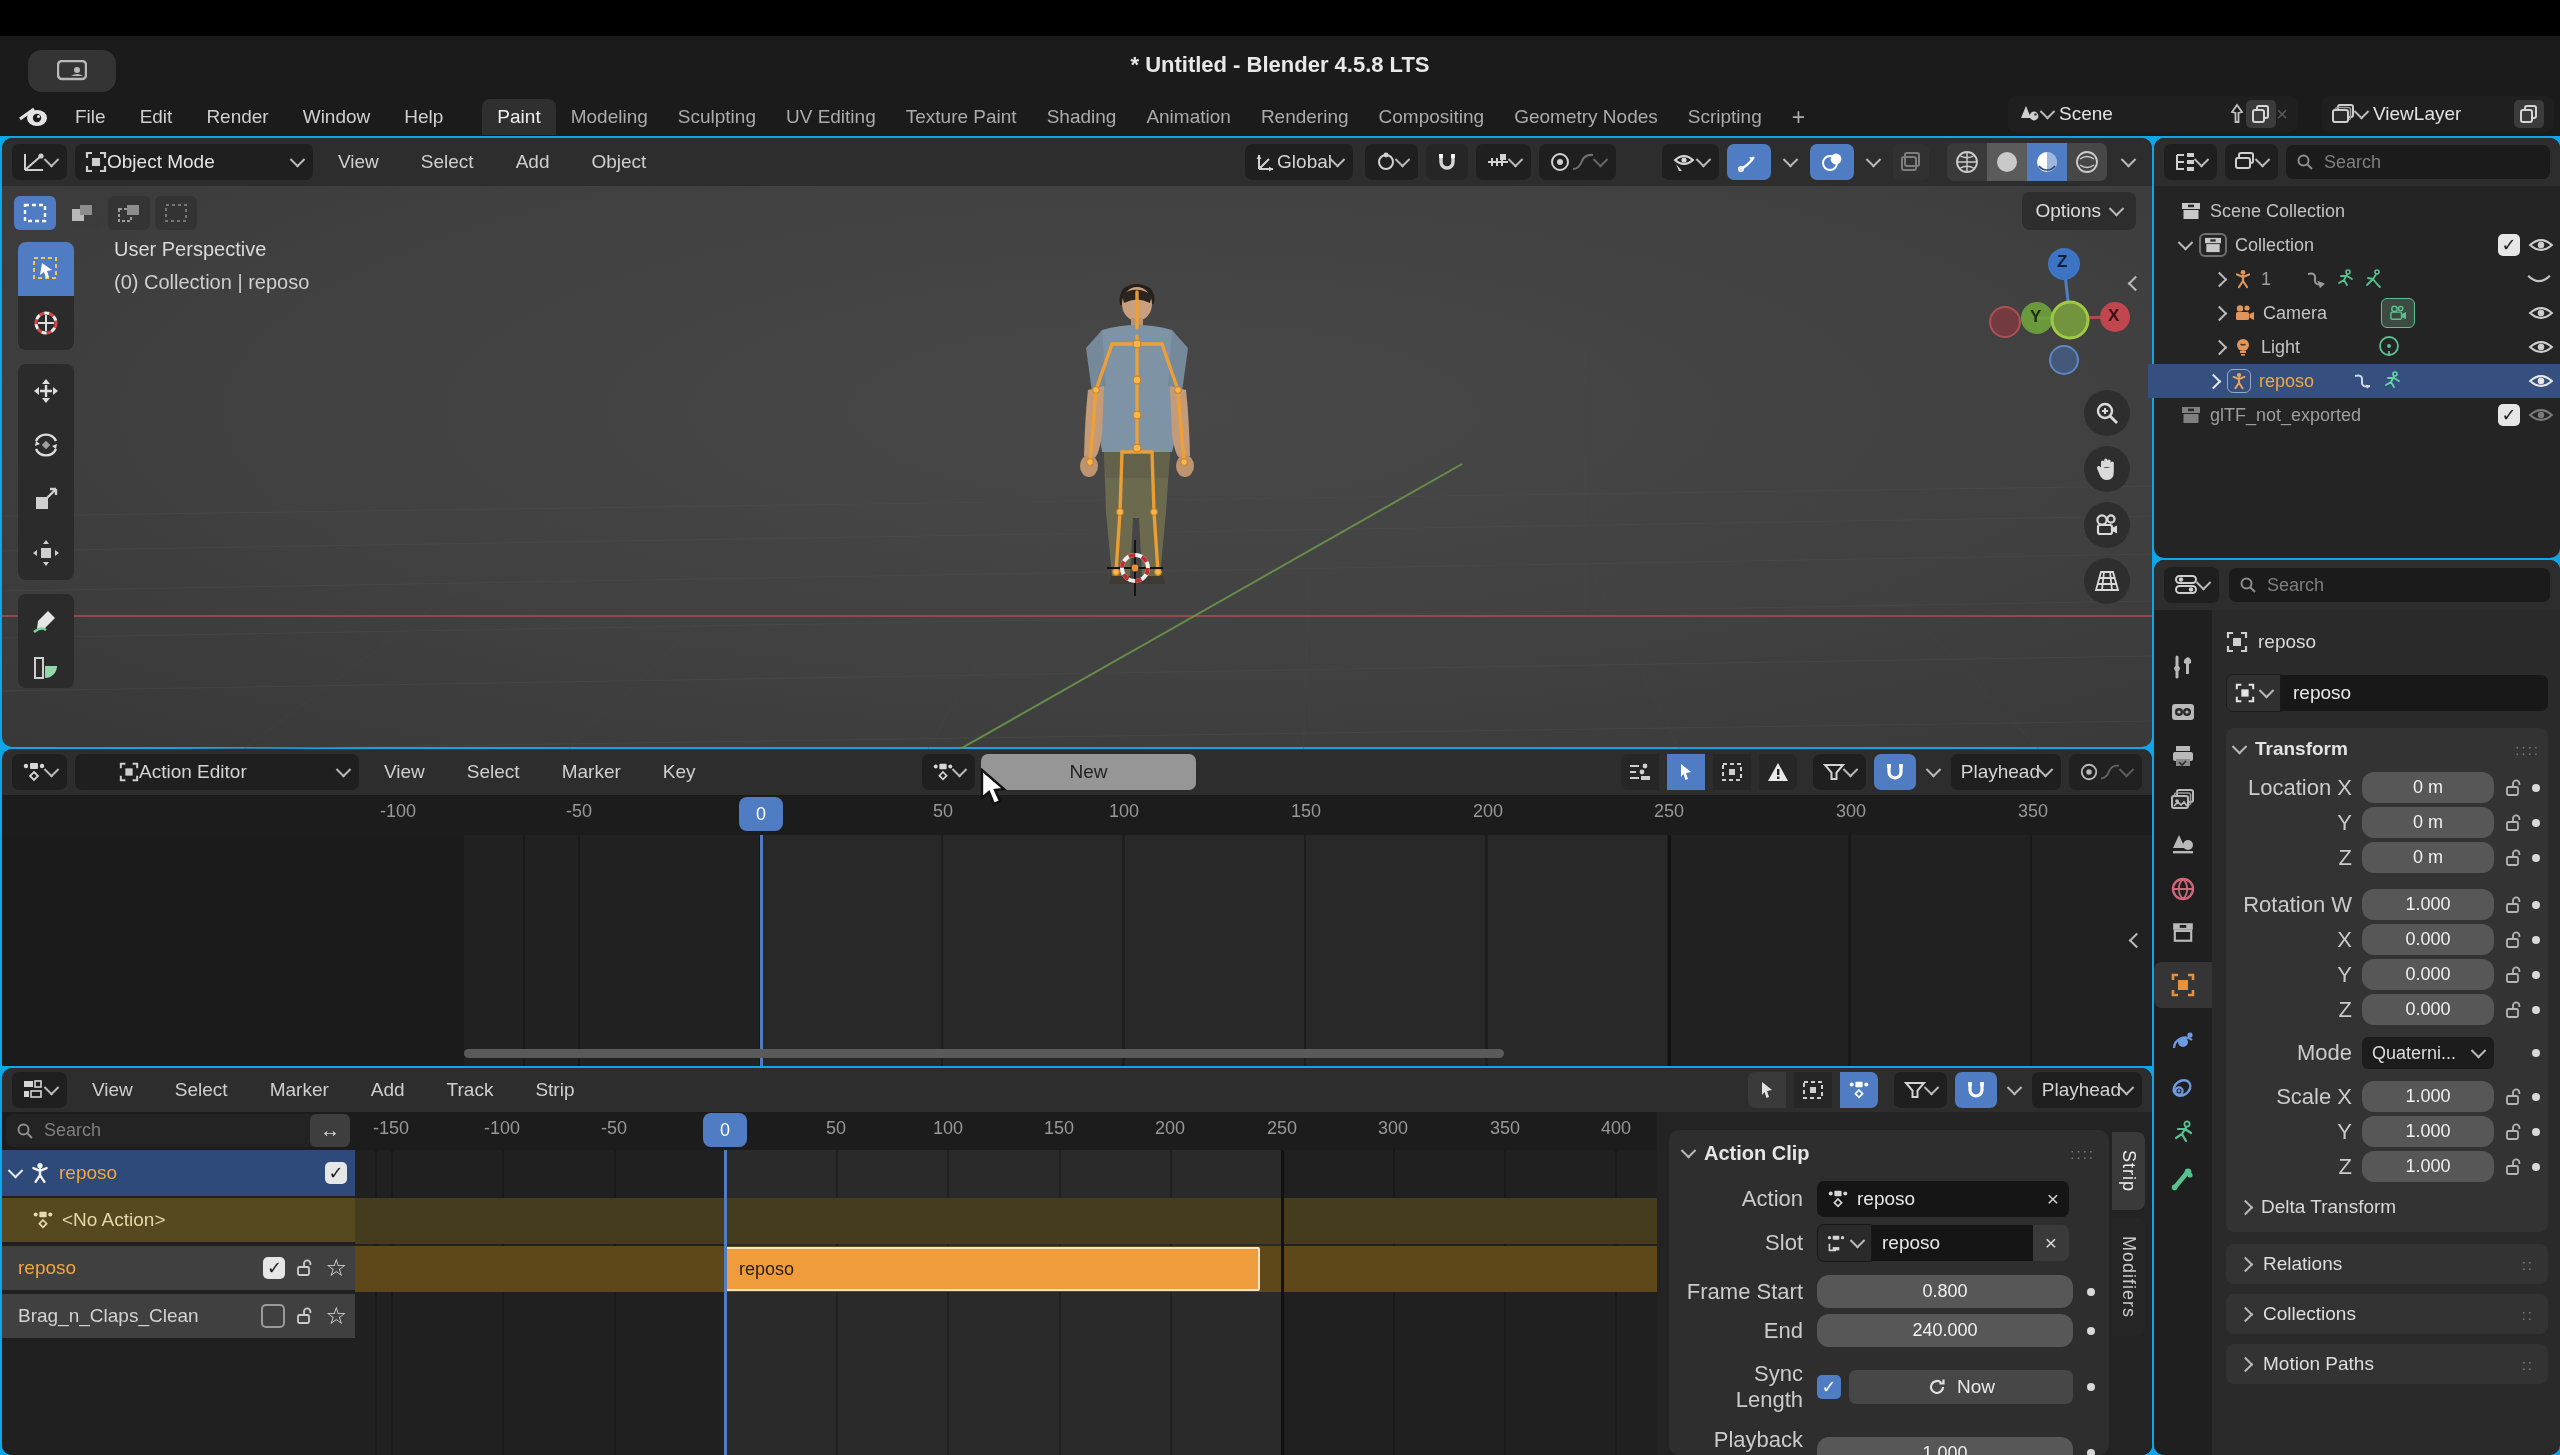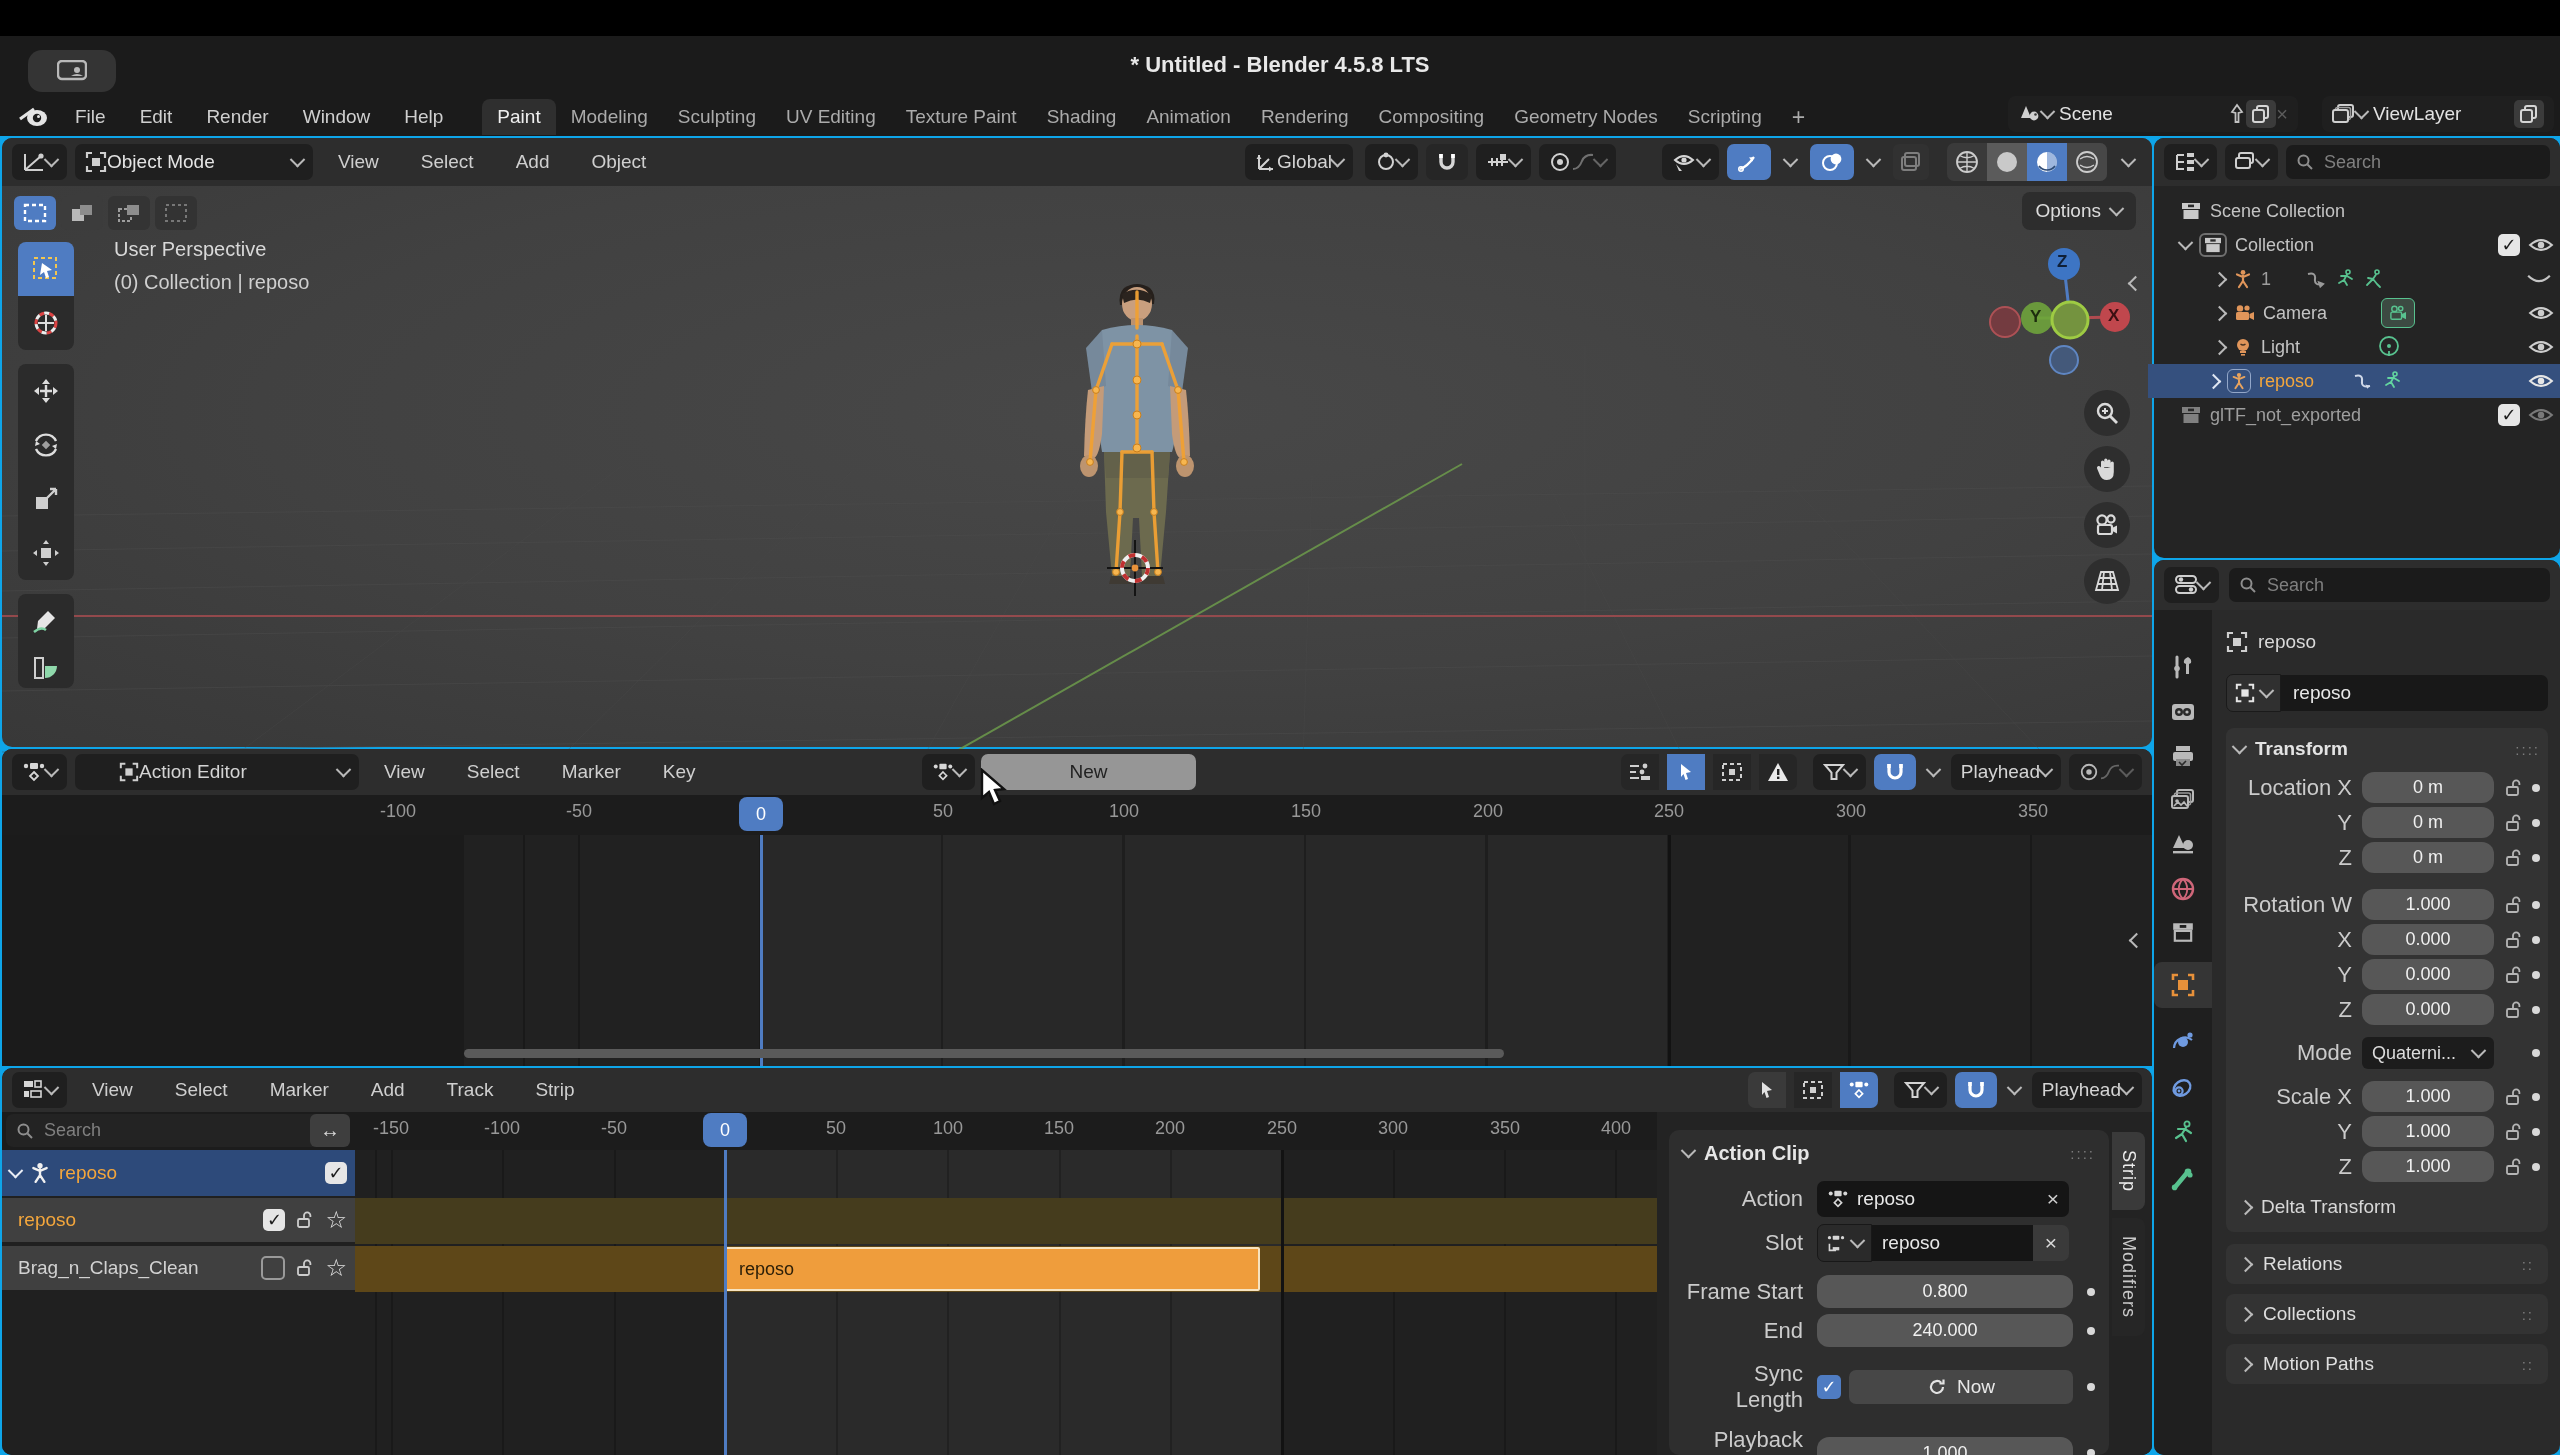--- a/index.html
+++ b/index.html
@@ -1222,20 +1222,31 @@
           <span class="chev" style="border-color:#e8edf5;"></span>
           <span class="ico">
             <svg width="22" height="22" viewBox="0 0 20 20">
                 <circle cx="10" cy="3.4" r="2.4" fill="#f0f0f0"></circle>
                 <path d="M10 6.5 V12 M10 8 L4 5.5 M10 8 L16 5.5 M10 12 L6 18 M10 12 L14 18" stroke="#f0f0f0" stroke-width="2.2" fill="none" stroke-linecap="round"></path>
               </svg>
           </span>
           <span style="font-size:19px;color:#f3a63c;flex:1;">reposo</span>
           <span class="cb" style="width:22px;height:22px;">✓</span>
         </div>
+        <div class="flex" style="height:44px;background:#57491f;gap:8px;padding:0 8px 0 30px;margin-bottom:4px;">
+          <span class="ico">
+            <svg width="22" height="20" viewBox="0 0 24 22">
+                <rect x="8" y="2" width="8" height="6" rx="1" fill="#e6dcb2"></rect>
+                <circle cx="4" cy="5" r="2.2" fill="#e6dcb2"></circle>
+                <circle cx="20" cy="5" r="2.2" fill="#e6dcb2"></circle>
+                <path d="M12 11 l4 4 -4 4 -4 -4Z" fill="none" stroke="#e6dcb2" stroke-width="1.8"></path>
+              </svg>
+          </span>
+          <span style="font-size:19px;color:#e3d9a8;">&lt;No Action&gt;</span>
+        </div>
         <div class="flex" style="height:44px;background:#404040;gap:10px;padding:0 8px 0 16px;margin-bottom:4px;">
           <span style="font-size:19px;color:#f3a63c;flex:1;">reposo</span>
           <span class="cb" style="width:22px;height:22px;">✓</span>
           <span class="ico">
             <svg width="20" height="20" viewBox="0 0 20 20">
                 <rect x="3" y="9" width="11" height="8" rx="1.5" fill="none" stroke="#cdcdcd" stroke-width="1.8"></rect>
                 <path d="M9 9 V5.6 a3.2 3.2 0 0 1 6.4 0 V7" fill="none" stroke="#cdcdcd" stroke-width="1.8"></path>
               </svg>
           </span>
           <span style="font-size:24px;color:#e2e2e2;line-height:1;">☆</span>

